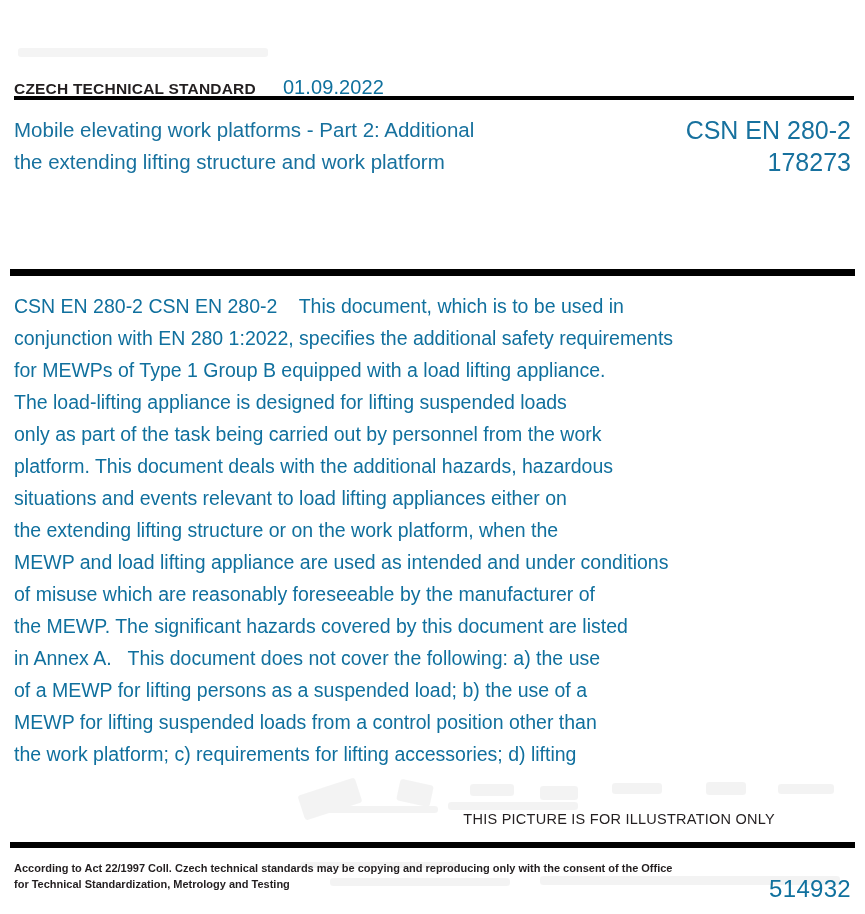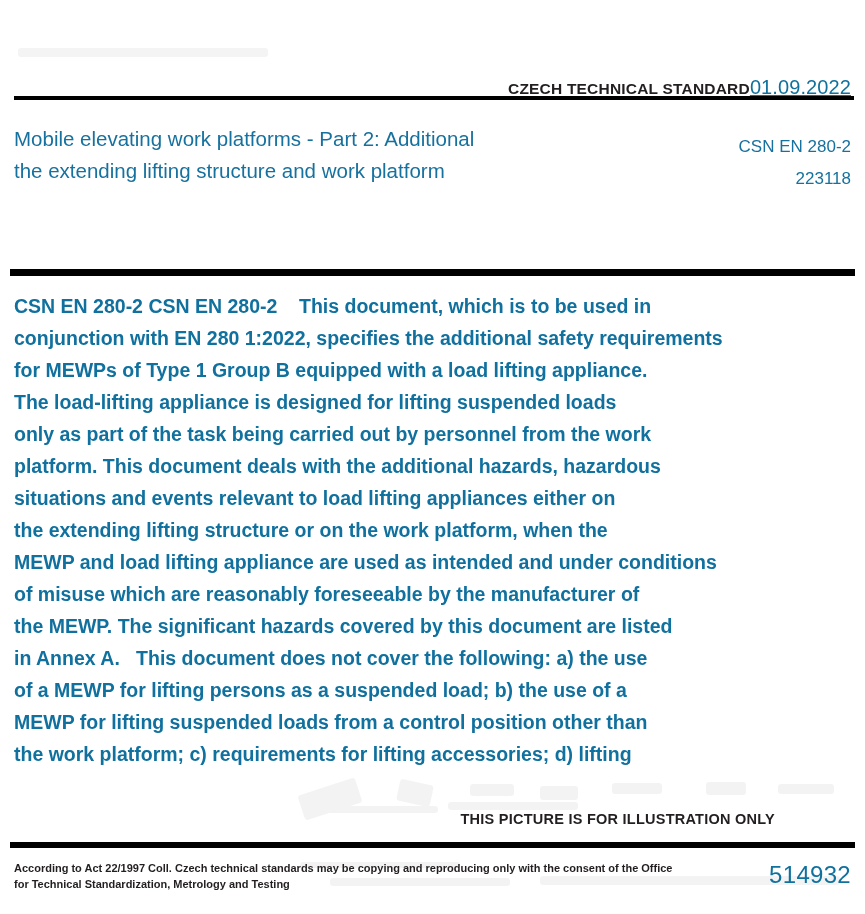--- a/index.html
+++ b/index.html
@@ -36,35 +36,35 @@
   }
 
   
   .header-row {
     position: absolute;
     left: 14px;
     right: 14px;
     top: 76px;
     display: flex;
     align-items: baseline;
-    justify-content: flex-end;
+    justify-content: flex-start;
+    gap: 27px;
   }
   .kicker {
     font-size: 15.5px;
     font-weight: bold;
     letter-spacing: 0.2px;
     color: #231f20;
     white-space: nowrap;
   }
   .issue-date {
     font-size: 20px;
     color: #10719e;
     white-space: nowrap;
     letter-spacing: 0.1px;
-    text-decoration: underline;
   }
 
   .rule {
     position: absolute;
     background: #000000;
   }
   .rule-top {
     left: 14px;
     right: 11px;
     top: 96px;
@@ -96,51 +96,49 @@
   .doc-title {
     font-size: 20.5px;
     line-height: 32px;
     color: #17719e;
     max-width: 530px;
   }
   .doc-title .tline { display: block; white-space: nowrap; }
 
   .doc-codes {
     text-align: right;
-    font-size: 17px;
+    font-size: 25px;
     line-height: 32px;
     color: #17719e;
     white-space: nowrap;
-    margin-top: 17px;
   }
   .doc-codes .cline { display: block; }
 
   
   .abstract {
     position: absolute;
     left: 14px;
     top: 290px;
     width: 800px;
     font-size: 19.5px;
     line-height: 32px;
     color: #10709e;
   }
   .abstract .bline {
     display: block;
     white-space: pre;
-    font-weight: bold;
   }
 
   
   .illus-note {
     position: absolute;
     right: 90px;
     top: 811px;
     font-size: 14.5px;
-    font-weight: bold;
+    font-weight: normal;
     letter-spacing: 0.25px;
     color: #231f20;
     white-space: nowrap;
   }
 
   
   .footer {
     position: absolute;
     left: 14px;
     right: 14px;
@@ -156,21 +154,21 @@
     font-weight: bold;
     color: #231f20;
     max-width: 600px;
   }
   .legal .lline { display: block; white-space: nowrap; }
   .order-number {
     font-size: 24px;
     color: #10719e;
     letter-spacing: 0.3px;
     white-space: nowrap;
-    margin-top: 0;
+    margin-top: 14px;
   }
 </style>
 </head>
 <body>
 
 <div class="page">
 
   <div class="ghost-layer">
     <div class="ghost-blob" style="left:18px;  top:48px;  width:250px; height:9px;"></div>
     <div class="ghost-blob" style="left:300px; top:786px; width:60px;  height:26px; transform:rotate(-18deg);"></div>
@@ -194,21 +192,21 @@
 
   <div class="rule rule-top"></div>
 
   <div class="title-block">
     <div class="doc-title">
       <span class="tline">Mobile elevating work platforms - Part 2: Additional</span>
       <span class="tline">the extending lifting structure and work platform</span>
     </div>
     <div class="doc-codes">
       <span class="cline">CSN EN 280-2</span>
-      <span class="cline">223118</span>
+      <span class="cline">178273</span>
     </div>
   </div>
 
   <div class="rule rule-mid"></div>
 
   <div class="abstract">
     <span class="bline">CSN EN 280-2 CSN EN 280-2    This document, which is to be used in</span>
     <span class="bline">conjunction with EN 280 1:2022, specifies the additional safety requirements</span>
     <span class="bline">for MEWPs of Type 1 Group B equipped with a load lifting appliance.</span>
     <span class="bline">The load-lifting appliance is designed for lifting suspended loads</span>

